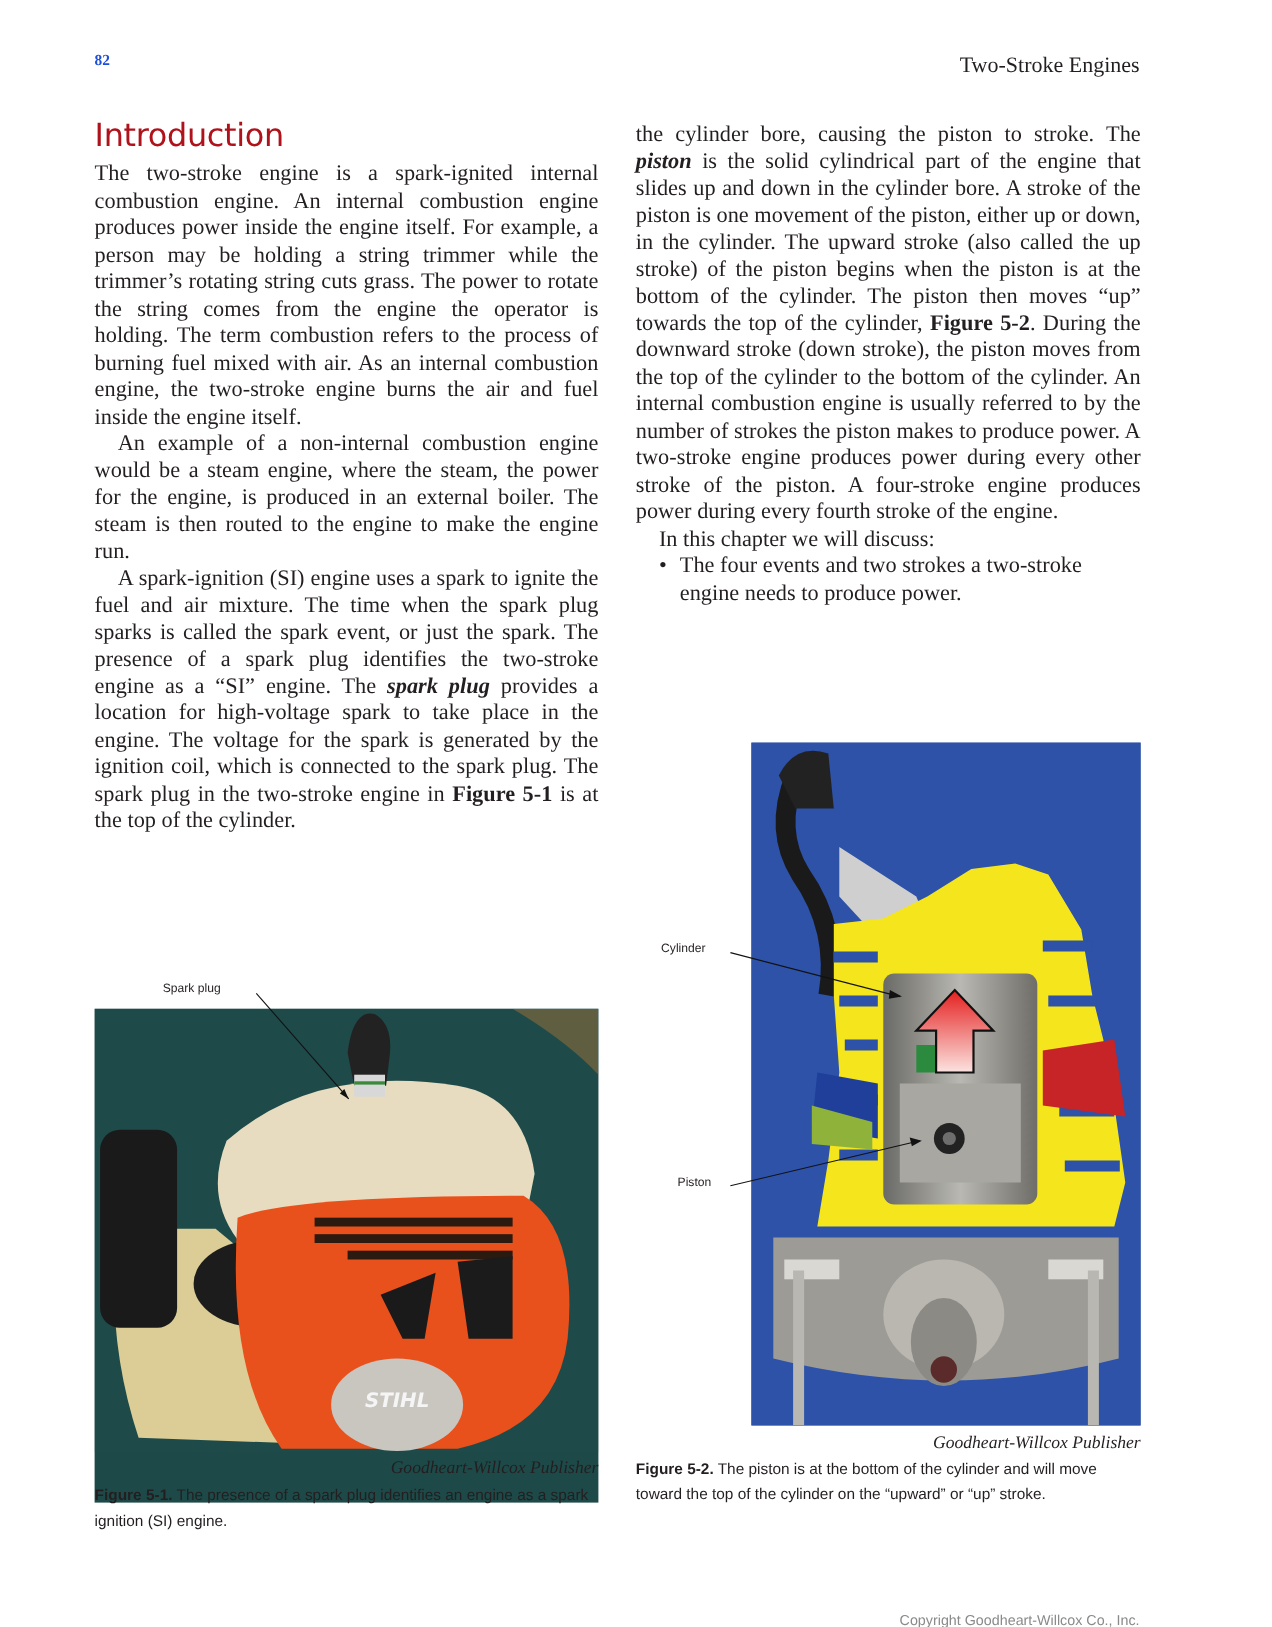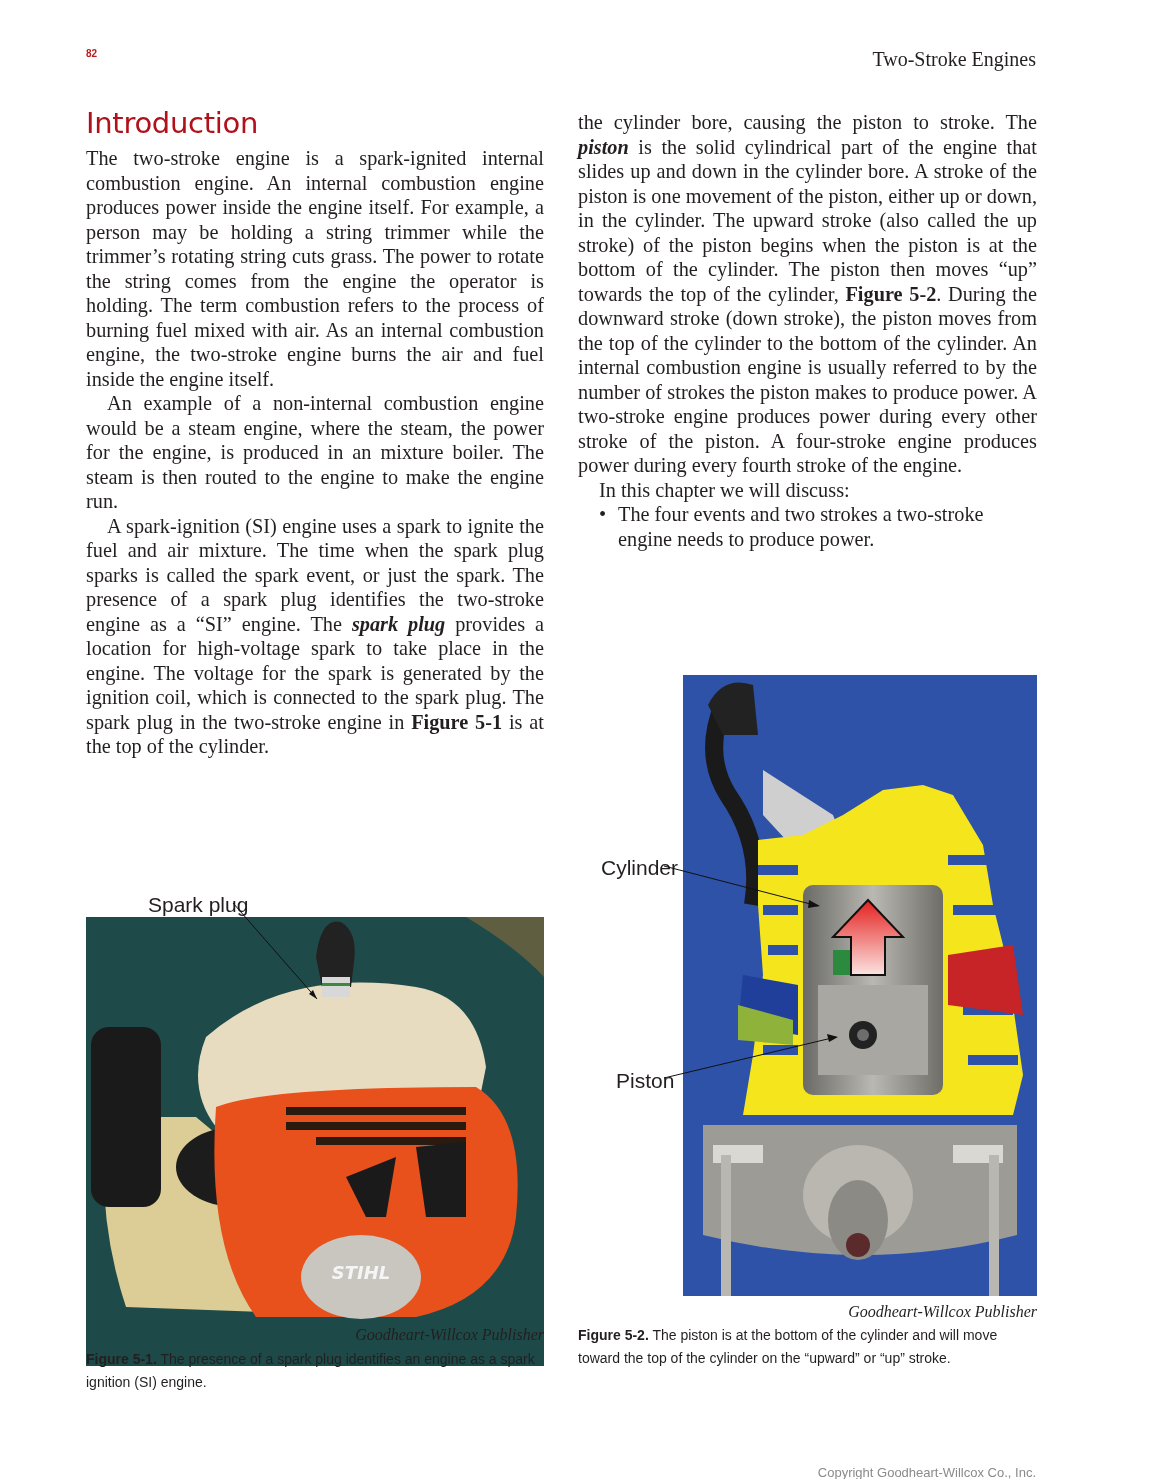--- a/index.html
+++ b/index.html
@@ -1,47 +1,47 @@
 <!DOCTYPE html>
 <html><head>
 <meta charset="utf-8">
 <style>
   html,body{margin:0;padding:0;background:#fff;}
   body{width:1156px;height:1479px;position:relative;overflow:hidden;color:#231f20;}
-  #page-num{position:absolute;left:86px;top:48px;font-family:Liberation Sans, sans-serif;font-weight:bold;font-size:10px;color:#b91c1c;}
+  #page-num{position:absolute;left:86px;top:48px;font-family:Liberation Serif, serif;font-weight:bold;font-size:14px;color:#1d4ed8;}
   #running-head{position:absolute;right:120px;top:48px;font-family:"Liberation Serif",serif;font-size:20px;color:#231f20;}
   #heading{position:absolute;left:86px;top:106px;font-family:"DejaVu Sans",sans-serif;font-weight:normal;font-size:29px;color:#b0121b;letter-spacing:-0.3px;}
   .col{position:absolute;font-family:"Liberation Serif",serif;font-size:20.3px;line-height:24.5px;text-align:justify;hyphens:none;}
   .col p{margin:0;}
   .col p.ind{text-indent:21px;}
   #col1{left:86px;top:146px;width:458px;}
   #col2{left:578px;top:110px;width:459px;}
   .bullet{display:flex;margin-left:21px;text-align:left;}
   .bullet .dot{width:19px;flex:none;}
   .fig{position:absolute;overflow:hidden;}
   #fig1{left:86px;top:917px;width:458px;height:449px;background:#1d4a48;}
   #fig2{left:683px;top:675px;width:354px;height:621px;background:#2b4fa6;}
   .credit{position:absolute;font-family:"Liberation Serif",serif;font-style:italic;font-size:16px;color:#231f20;}
   .caption{position:absolute;font-family:"Liberation Sans",sans-serif;font-size:14px;line-height:23px;color:#231f20;}
   .caption b{font-weight:bold;}
-  .label{position:absolute;font-family:"Liberation Sans",sans-serif;font-size:21px;color:#231f20;}
+  .label{position:absolute;font-family:"Liberation Sans",sans-serif;font-size:11px;color:#231f20;}
   #copyright{position:absolute;right:120px;top:1423px;font-family:"Liberation Sans",sans-serif;font-size:13px;color:#8a8a8a;margin-top:42px;}
   svg.leader{position:absolute;left:0;top:0;width:1156px;height:1479px;pointer-events:none;}
 </style>
 </head>
 <body>
 
 <div id="page-num">82</div>
 <div id="running-head">Two-Stroke Engines</div>
 
 <div id="heading">Introduction</div>
 
 <div id="col1" class="col">
   <p>The two-stroke engine is a spark-ignited internal combustion engine. An internal combustion engine produces power inside the engine itself. For example, a person may be holding a string trimmer while the trimmer’s rotating string cuts grass. The power to rotate the string comes from the engine the operator is holding. The term combustion refers to the process of burning fuel mixed with air. As an internal combustion engine, the two-stroke engine burns the air and fuel inside the engine itself.</p>
-  <p class="ind">An example of a non-internal combustion engine would be a steam engine, where the steam, the power for the engine, is produced in an mixture boiler. The steam is then routed to the engine to make the engine run.</p>
+  <p class="ind">An example of a non-internal combustion engine would be a steam engine, where the steam, the power for the engine, is produced in an external boiler. The steam is then routed to the engine to make the engine run.</p>
   <p class="ind"><span>A spark-ignition (SI) engine uses a spark to ignite the fuel and air mixture. The time when the spark plug sparks is called the spark event, or just the spark. The presence of a spark plug identifies the two-stroke engine as a “SI” engine. The </span><b><i>spark plug</i></b><span> provides a location for high-voltage spark to take place in the engine. The voltage for the spark is generated by the ignition coil, which is connected to the spark plug. The spark plug in the two-stroke engine in </span><b>Figure 5-1</b><span> is at the top of the cylinder.</span></p>
 </div>
 
 <div id="col2" class="col">
   <p><span>the cylinder bore, causing the piston to stroke. The </span><b><i>piston</i></b><span> is the solid cylindrical part of the engine that slides up and down in the cylinder bore. A stroke of the piston is one movement of the piston, either up or down, in the cylinder. The upward stroke (also called the up stroke) of the piston begins when the piston is at the bottom of the cylinder. The piston then moves “up” towards the top of the cylinder, </span><b>Figure 5-2</b><span>. During the downward stroke (down stroke), the piston moves from the top of the cylinder to the bottom of the cylinder. An internal combustion engine is usually referred to by the number of strokes the piston makes to produce power. A two-stroke engine produces power during every other stroke of the piston. A four-stroke engine produces power during every fourth stroke of the engine.</span></p>
   <p class="ind" style="text-align:left">In this chapter we will discuss:</p>
   <div class="bullet">
     <span class="dot">•</span>
     <span>The four events and two strokes a two-stroke engine needs to produce power.</span>
   </div>

